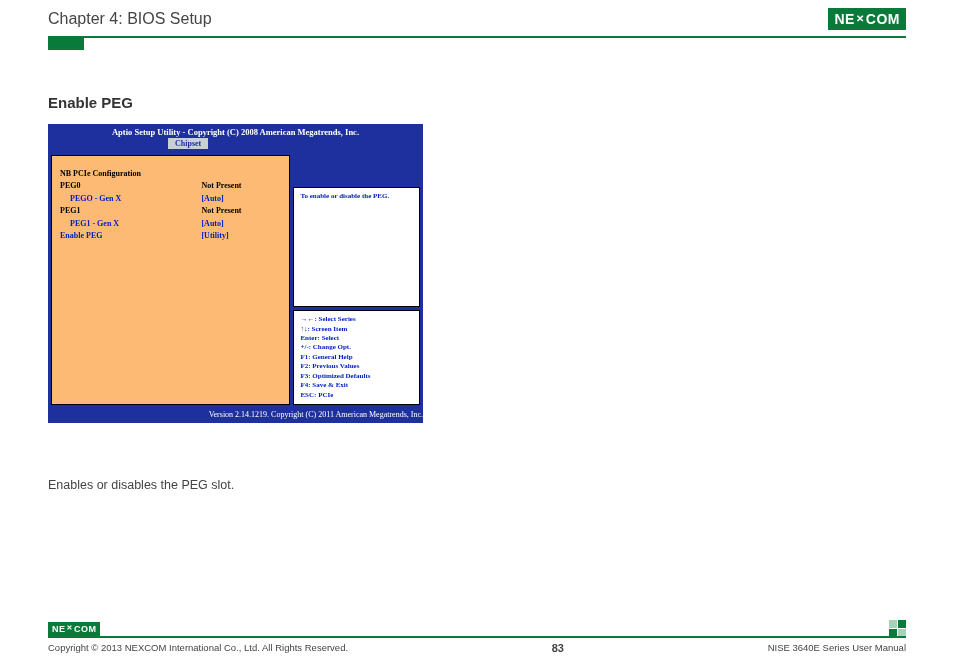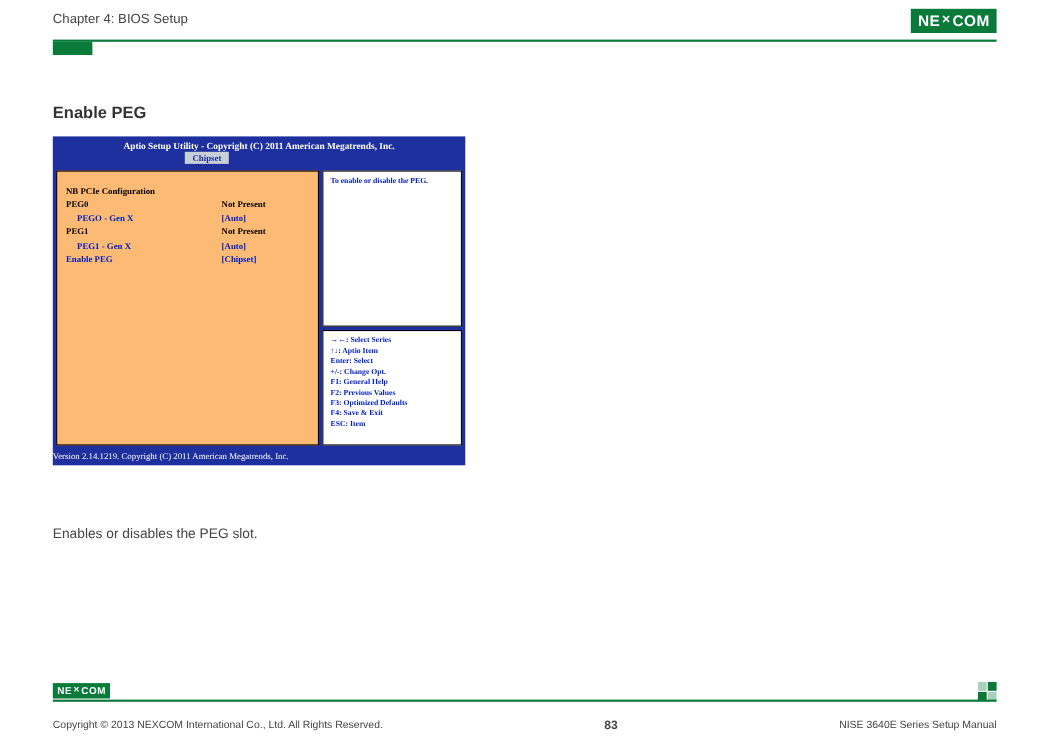--- a/index.html
+++ b/index.html
@@ -12,21 +12,21 @@
     position: relative;
   }
   .page-header {
     position: absolute;
     top: 10px;
     left: 48px;
     right: 48px;
     height: 34px;
   }
   .chapter-title {
-    font-size: 12px;
+    font-size: 16px;
     color: #444;
   }
   .logo-top {
     position: absolute;
     right: 0;
     top: -2px;
   }
   .header-rule {
     position: absolute;
     left: 48px;
@@ -93,39 +93,40 @@
     border: 1px solid #000;
     padding: 12px 8px 40px 8px;
     min-height: 250px;
     color: #000;
   }
   .bios-right {
     flex: 1;
     display: flex;
     flex-direction: column;
     gap: 3px;
+    margin-top: 32px;
   }
   .bios-top-right, .bios-bot-right {
     background: #fff;
     border: 1px solid #000;
     color: #0020c0;
     padding: 4px 6px;
     font-weight: 700;
     font-size: 7px;
     line-height: 1.35;
   }
   .bios-top-right { flex: 1.4; }
   .bios-bot-right { flex: 1; }
   .bios-row { display: flex; font-weight: 700; font-size: 8px; line-height: 1.55; }
   .bios-row .lbl { flex: 1; }
   .bios-row .val { flex: 0 0 80px; }
   .blue { color: #0020c0; justify-content: flex-end; }
   .indent { padding-left: 10px; }
   .bios-footer {
-    text-align: left;
+    text-align: right;
     font-size: 8px;
     padding: 2px 0 4px;
     color: #fff;
     font-weight: 400;
   }
   .caption {
     position: absolute;
     left: 48px;
     top: 430px;
     font-size: 12.5px;
@@ -158,21 +159,21 @@
     grid-template-rows: 8px 8px;
     gap: 1px;
   }
   .footer-sq div { background: #0a7a3a; }
   .footer-sq div.lt { opacity: 0.35; }
   .footer-row {
     display: flex;
     justify-content: space-between;
     font-size: 9.5px;
     color: #444;
-    margin-top: 16px;
+    margin-top: 4px;
   }
   .footer-row .pn { font-weight: 700; font-size: 11px; }
   .nexcom-logo {
     display: inline-flex;
     align-items: center;
     background: #0a7a3a;
     color: #fff;
     height: 22px;
     padding: 0 6px;
     font-family: Arial, sans-serif;
@@ -195,21 +196,21 @@
         <span class="t1">COM</span>
     </span>
   </div>
 </div>
 <div class="header-rule"></div>
 <div class="header-block"></div>
 
 <div class="section-title">Enable PEG</div>
 
 <div class="bios-panel">
-  <div class="bios-titlebar">Aptio Setup Utility - Copyright (C) 2011 American Megatrends, Inc.</div>
+  <div class="bios-titlebar">Aptio Setup Utility - Copyright (C) 2008 American Megatrends, Inc.</div>
   <div class="bios-tabrow">
     <div class="bios-tab">Chipset</div>
   </div>
   <div class="bios-body">
     <div class="bios-left" id="bios-left">
         <div class="bios-row">
           <span class="lbl">NB PCIe Configuration</span>
           <span class="val"></span>
         </div>
         <div class="bios-row">
@@ -227,35 +228,35 @@
         <div class="bios-row blue">
           <span class="lbl indent">PEG1 - Gen X</span>
           <span class="val">[Auto]</span>
         </div>
         <div class="bios-row">
           <span class="lbl"></span>
           <span class="val"></span>
         </div>
         <div class="bios-row blue">
           <span class="lbl">Enable PEG</span>
-          <span class="val">[Chipset]</span>
+          <span class="val">[Utility]</span>
         </div>
       </div>
     <div class="bios-right">
       <div class="bios-top-right">To enable or disable the PEG.</div>
       <div class="bios-bot-right" id="bios-keys">
           <div>→←: Select Series</div>
-          <div>↑↓: Aptio Item</div>
+          <div>↑↓: Screen Item</div>
           <div>Enter: Select</div>
           <div>+/-: Change Opt.</div>
           <div>F1: General Help</div>
           <div>F2: Previous Values</div>
           <div>F3: Optimized Defaults</div>
           <div>F4: Save &amp; Exit</div>
-          <div>ESC: Item</div>
+          <div>ESC: PCIe</div>
         </div>
     </div>
   </div>
   <div class="bios-footer">Version 2.14.1219. Copyright (C) 2011 American Megatrends, Inc.</div>
 </div>
 
 <div class="caption">Enables or disables the PEG slot.</div>
 
 <div class="page-footer">
   <div class="footer-logo">
@@ -268,15 +269,15 @@
   <div class="footer-sq">
     <div class="lt"></div>
       <div></div>
       <div></div>
       <div class="lt"></div>
   </div>
   <div class="footer-rule"></div>
   <div class="footer-row">
     <span>Copyright © 2013 NEXCOM International Co., Ltd. All Rights Reserved.</span>
     <span class="pn">83</span>
-    <span>NISE 3640E Series Setup Manual</span>
+    <span>NISE 3640E Series User Manual</span>
   </div>
 </div>
 
 </body></html>

